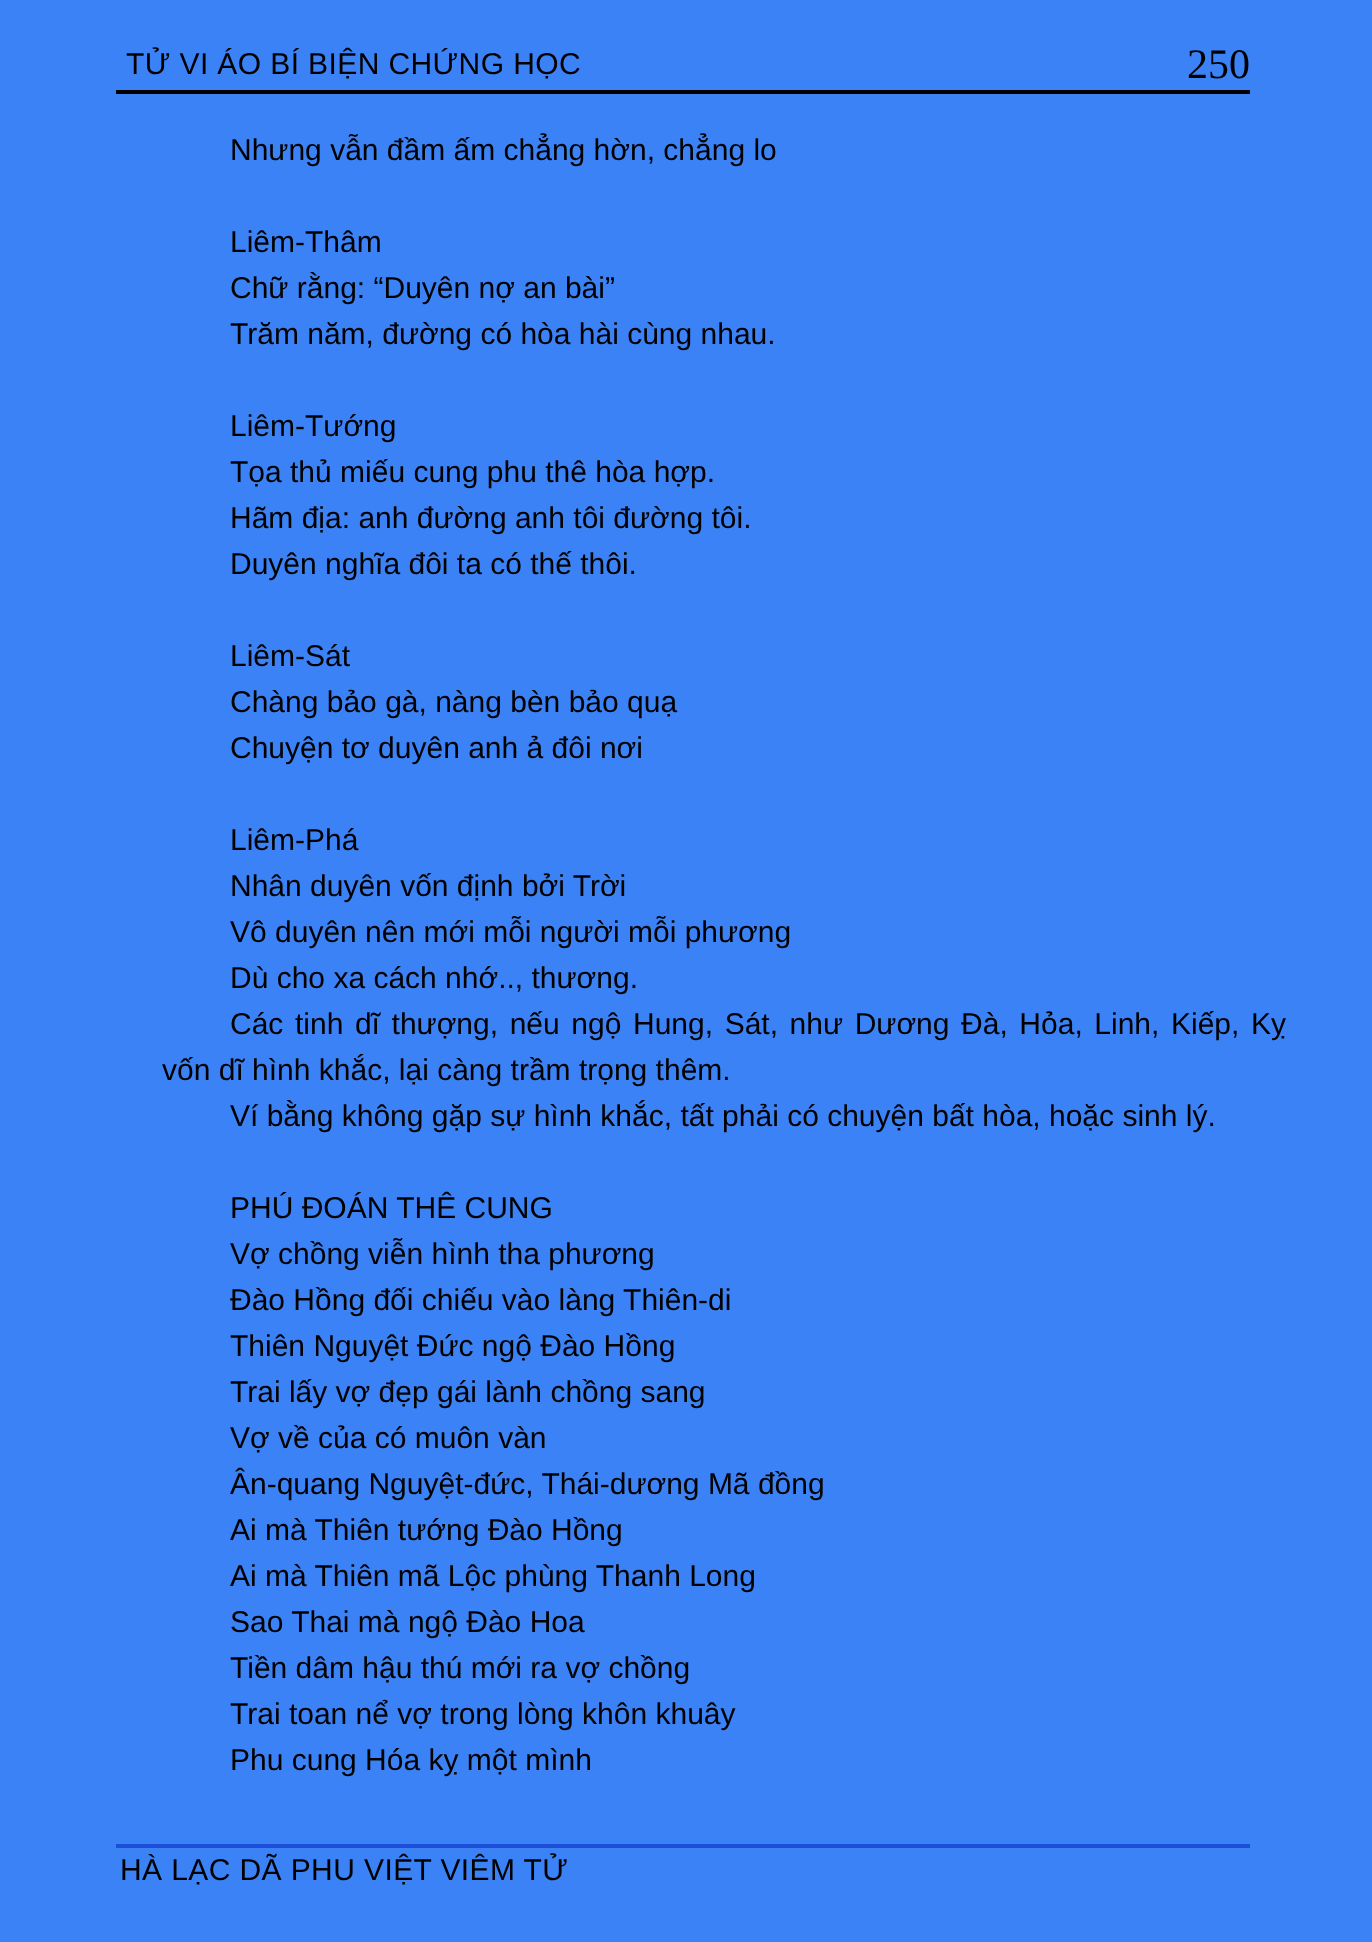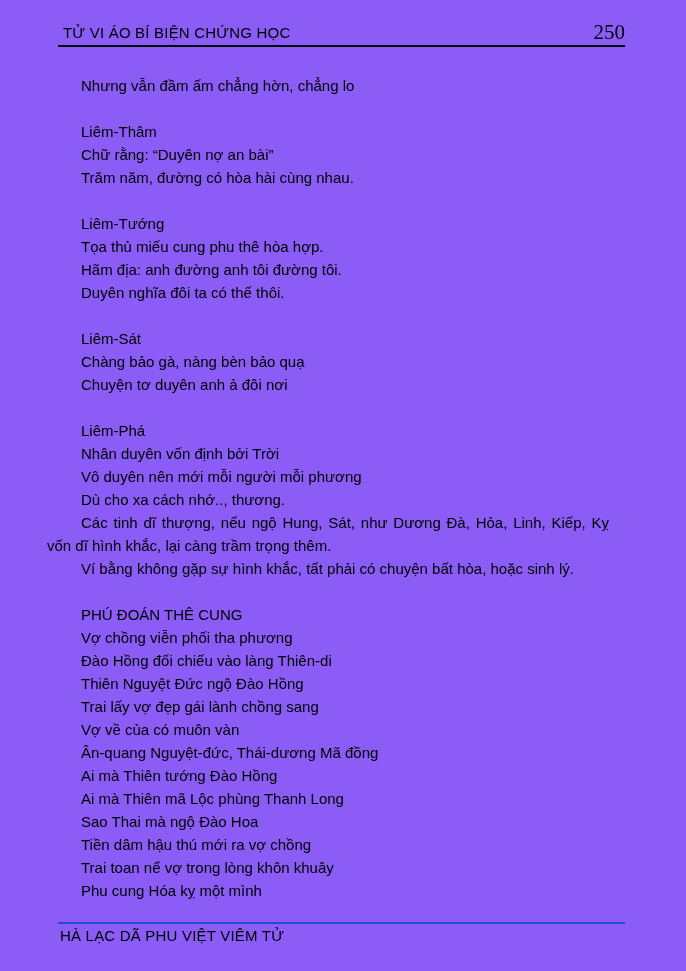--- a/index.html
+++ b/index.html
@@ -4,21 +4,21 @@
 <style>
   html, body {
     margin: 0;
     padding: 0;
     background: #ffffff;
   }
   .page {
     position: relative;
     width: 686px;
     height: 971px;
-    background: #8b5cf6;
+    background: #3b82f6;
     color: #000000;
     font-family: "Liberation Sans", sans-serif;
     overflow: hidden;
   }
   .header {
     position: absolute;
     left: 58px;
     top: 22px;
     width: 567px;
     border-bottom: 2px solid #000000;
@@ -34,26 +34,25 @@
     letter-spacing: 0.2px;
   }
   .page-number {
     font-family: "Liberation Serif", serif;
     font-size: 21px;
     line-height: 21px;
     margin-left: 44px;
   }
   .content {
     position: absolute;
-    left: 47px;
+    left: 81px;
     top: 64px;
     width: 562px;
     font-size: 15px;
     line-height: 23px;
-    margin-top: 10px;
   }
   .t-line {
     padding-left: 34px;
   }
   .t-heading {
     font-weight: normal;
     padding-left: 34px;
     margin-top: 23px;
   }
   .t-paragraph {
@@ -97,21 +96,21 @@
       <div class="t-heading">Liêm-Sát</div>
       <div class="t-line">Chàng bảo gà, nàng bèn bảo quạ</div>
       <div class="t-line">Chuyện tơ duyên anh ả đôi nơi</div>
       <div class="t-heading">Liêm-Phá</div>
       <div class="t-line">Nhân duyên vốn định bởi Trời</div>
       <div class="t-line">Vô duyên nên mới mỗi người mỗi phương</div>
       <div class="t-line">Dù cho xa cách nhớ.., thương.</div>
       <div class="t-paragraph">Các tinh dĩ thượng, nếu ngộ Hung, Sát, như Dương Đà, Hỏa, Linh, Kiếp, Kỵ vốn dĩ hình khắc, lại càng trầm trọng thêm.</div>
       <div class="t-line">Ví bằng không gặp sự hình khắc, tất phải có chuyện bất hòa, hoặc sinh lý.</div>
       <div class="t-heading">PHÚ ĐOÁN THÊ CUNG</div>
-      <div class="t-line">Vợ chồng viễn phối tha phương</div>
+      <div class="t-line">Vợ chồng viễn hình tha phương</div>
       <div class="t-line">Đào Hồng đối chiếu vào làng Thiên-di</div>
       <div class="t-line">Thiên Nguyệt Đức ngộ Đào Hồng</div>
       <div class="t-line">Trai lấy vợ đẹp gái lành chồng sang</div>
       <div class="t-line">Vợ về của có muôn vàn</div>
       <div class="t-line">Ân-quang Nguyệt-đức, Thái-dương Mã đồng</div>
       <div class="t-line">Ai mà Thiên tướng Đào Hồng</div>
       <div class="t-line">Ai mà Thiên mã Lộc phùng Thanh Long</div>
       <div class="t-line">Sao Thai mà ngộ Đào Hoa</div>
       <div class="t-line">Tiền dâm hậu thú mới ra vợ chồng</div>
       <div class="t-line">Trai toan nể vợ trong lòng khôn khuây</div>

